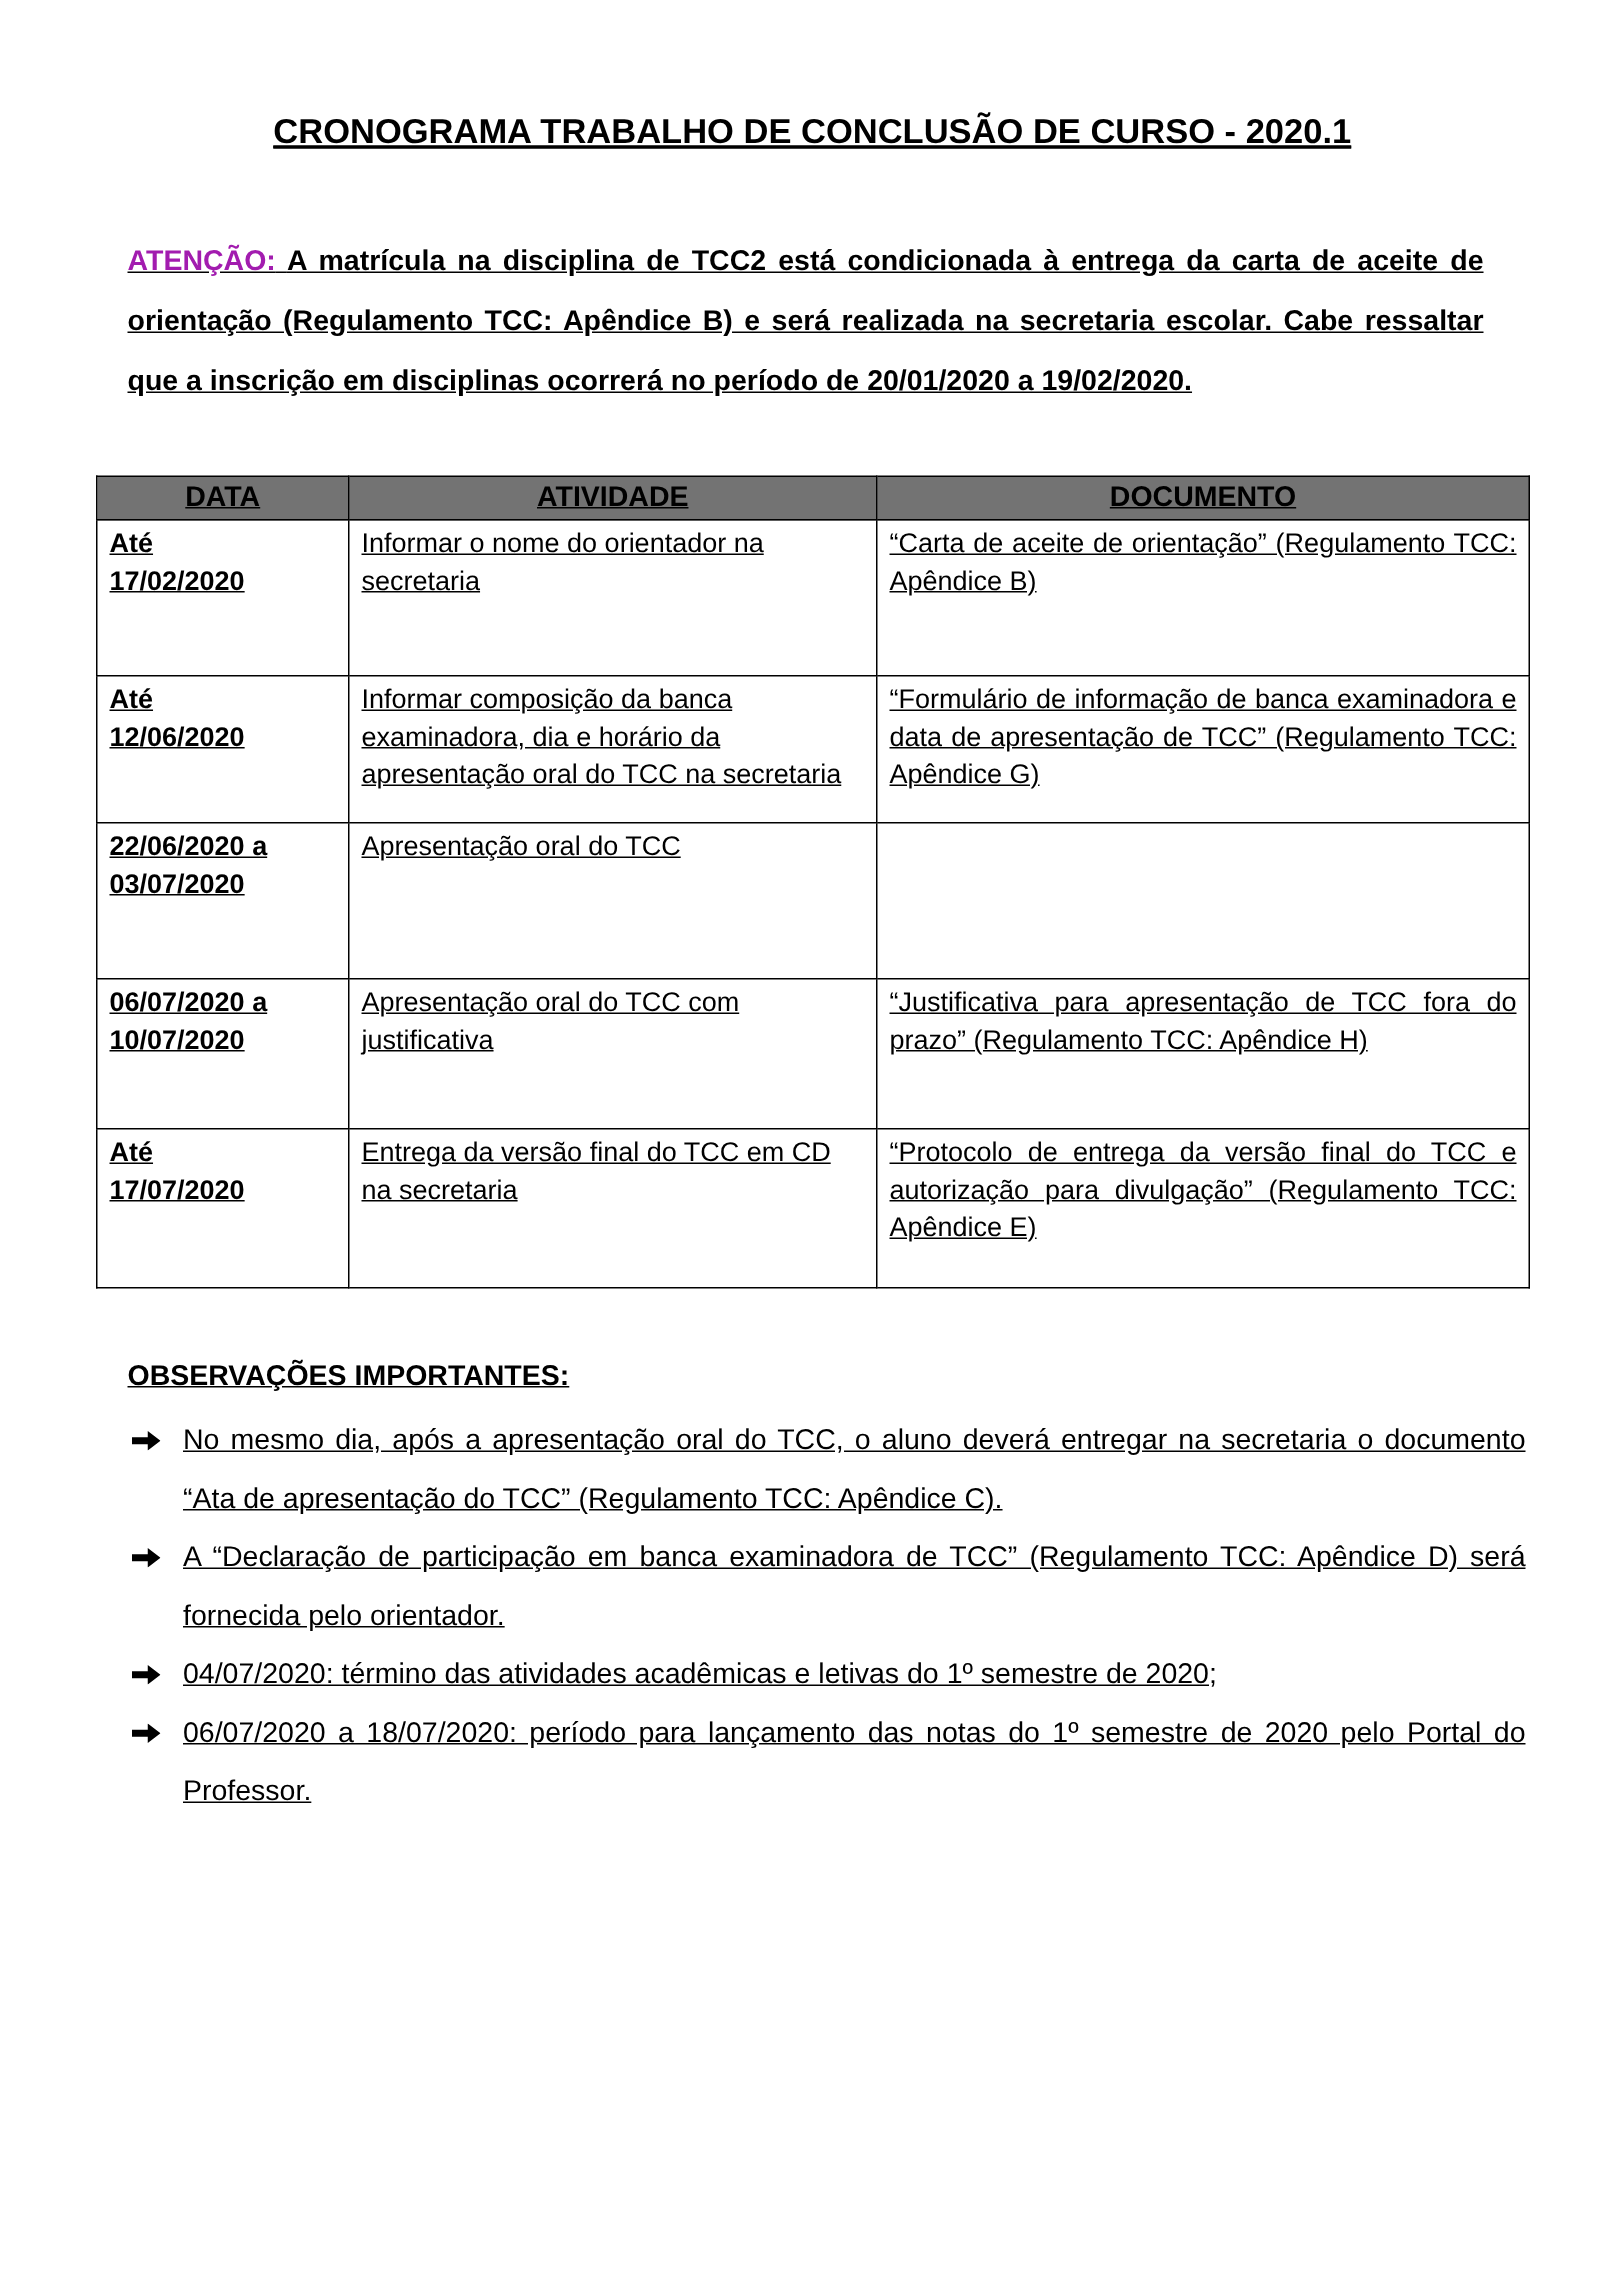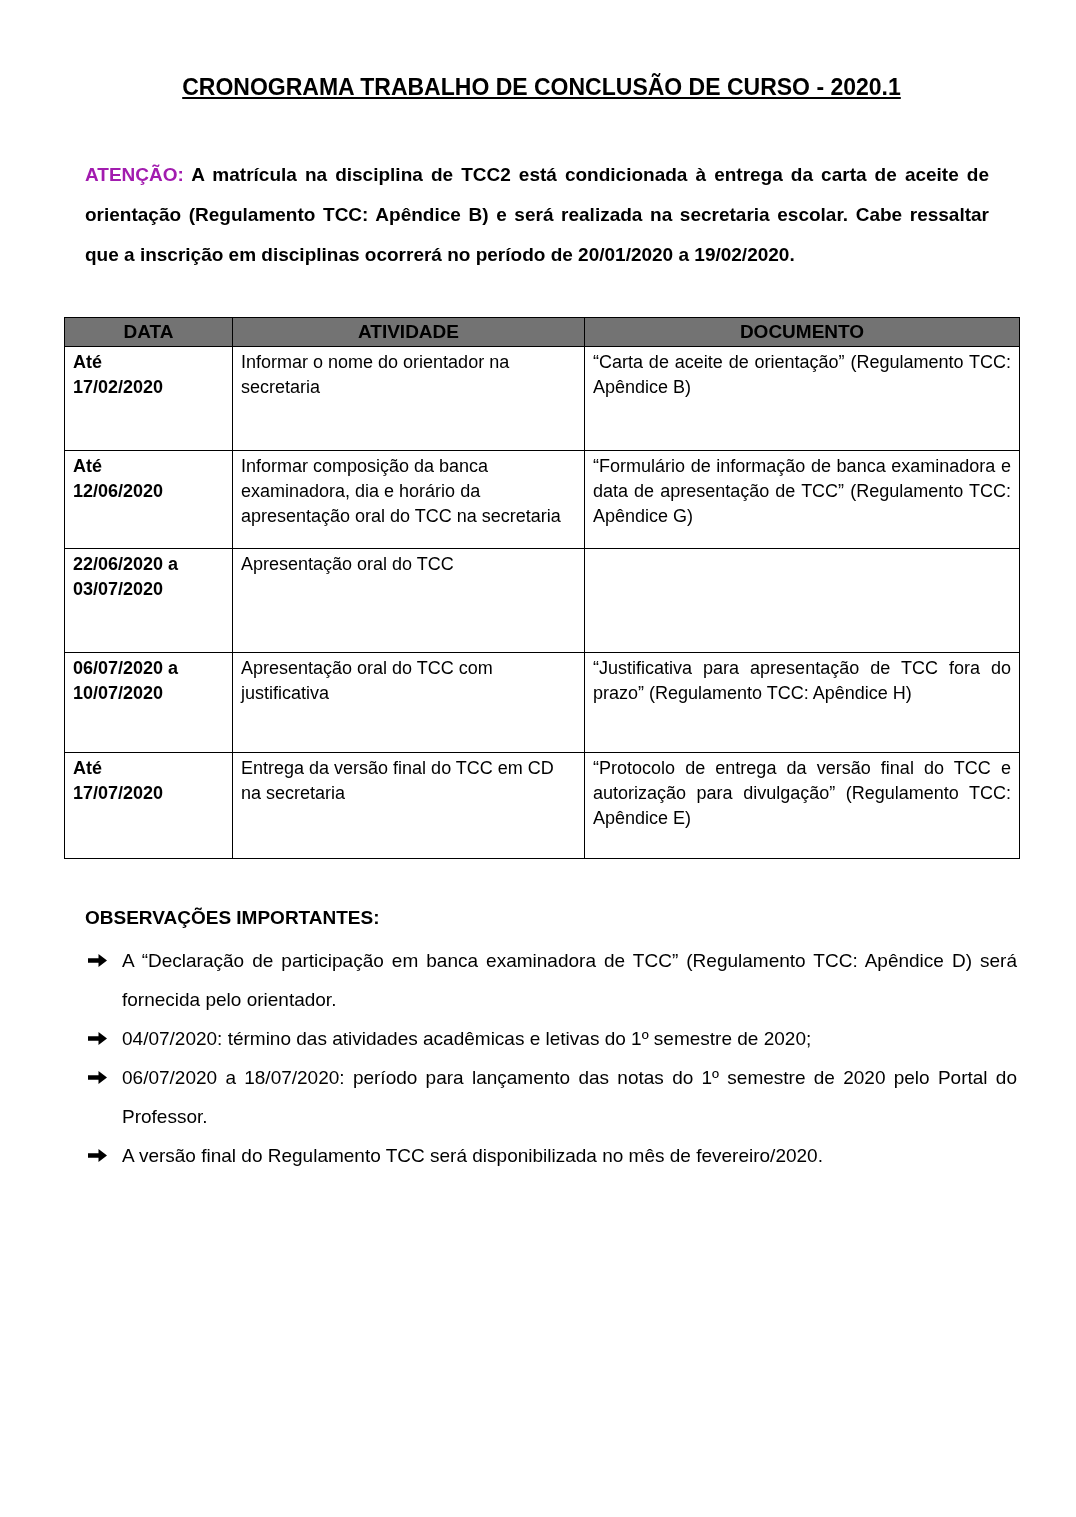--- a/index.html
+++ b/index.html
@@ -1,21 +1,21 @@
 <!DOCTYPE html>
 <html><head>
 <meta charset="utf-8">
 <style>
   * { box-sizing: border-box; }
   html, body { margin: 0; padding: 0; }
   body { background: #ffffff; width: 1076px; }
   .page {
     width: 1076px; height: 1267px; background: #ffffff; color: #000000;
     font-family: "Liberation Sans", "DejaVu Sans", sans-serif;
-    padding: 62px 57px 16px 64px; overflow: hidden;
+    padding: 62px 57px 16px 64px; overflow: hidden; text-decoration: underline;
   }
   .doc-title {
     margin: 10px 0 0; text-align: center;
     font-size: 23px; line-height: 30px; font-weight: bold;
     text-decoration: underline;
   }
   .attention {
     margin: 53px 30px 0 21px;
     font-size: 19px; font-weight: bold; line-height: 40px;
     text-align: justify;
@@ -109,41 +109,41 @@
 
   <h2 class="obs-title">OBSERVAÇÕES IMPORTANTES:</h2>
 
   <ul class="obs-list">
     <li class="obs-item">
       <span class="arrow">
           <svg width="19" height="13" viewBox="0 0 19 13">
             <path d="M0 4.2 H10.5 V0 L19 6.5 L10.5 13 V8.8 H0 Z"></path>
           </svg>
         </span>
+      <span class="obs-text">No mesmo dia, após a apresentação oral do TCC, o aluno deverá entregar na secretaria o documento “Ata de apresentação do TCC” (Regulamento TCC: Apêndice C).</span>
+    </li>
+    <li class="obs-item">
+      <span class="arrow">
+          <svg width="19" height="13" viewBox="0 0 19 13">
+            <path d="M0 4.2 H10.5 V0 L19 6.5 L10.5 13 V8.8 H0 Z"></path>
+          </svg>
+        </span>
       <span class="obs-text">A “Declaração de participação em banca examinadora de TCC” (Regulamento TCC: Apêndice D) será fornecida pelo orientador.</span>
     </li>
     <li class="obs-item">
       <span class="arrow">
           <svg width="19" height="13" viewBox="0 0 19 13">
             <path d="M0 4.2 H10.5 V0 L19 6.5 L10.5 13 V8.8 H0 Z"></path>
           </svg>
         </span>
       <span class="obs-text">04/07/2020: término das atividades acadêmicas e letivas do 1º semestre de 2020;</span>
     </li>
     <li class="obs-item">
       <span class="arrow">
           <svg width="19" height="13" viewBox="0 0 19 13">
             <path d="M0 4.2 H10.5 V0 L19 6.5 L10.5 13 V8.8 H0 Z"></path>
           </svg>
         </span>
       <span class="obs-text">06/07/2020 a 18/07/2020: período para lançamento das notas do 1º semestre de 2020 pelo Portal do Professor.</span>
     </li>
-    <li class="obs-item">
-      <span class="arrow">
-          <svg width="19" height="13" viewBox="0 0 19 13">
-            <path d="M0 4.2 H10.5 V0 L19 6.5 L10.5 13 V8.8 H0 Z"></path>
-          </svg>
-        </span>
-      <span class="obs-text">A versão final do Regulamento TCC será disponibilizada no mês de fevereiro/2020.</span>
-    </li>
   </ul>
 
 </div>
 
 </body></html>

